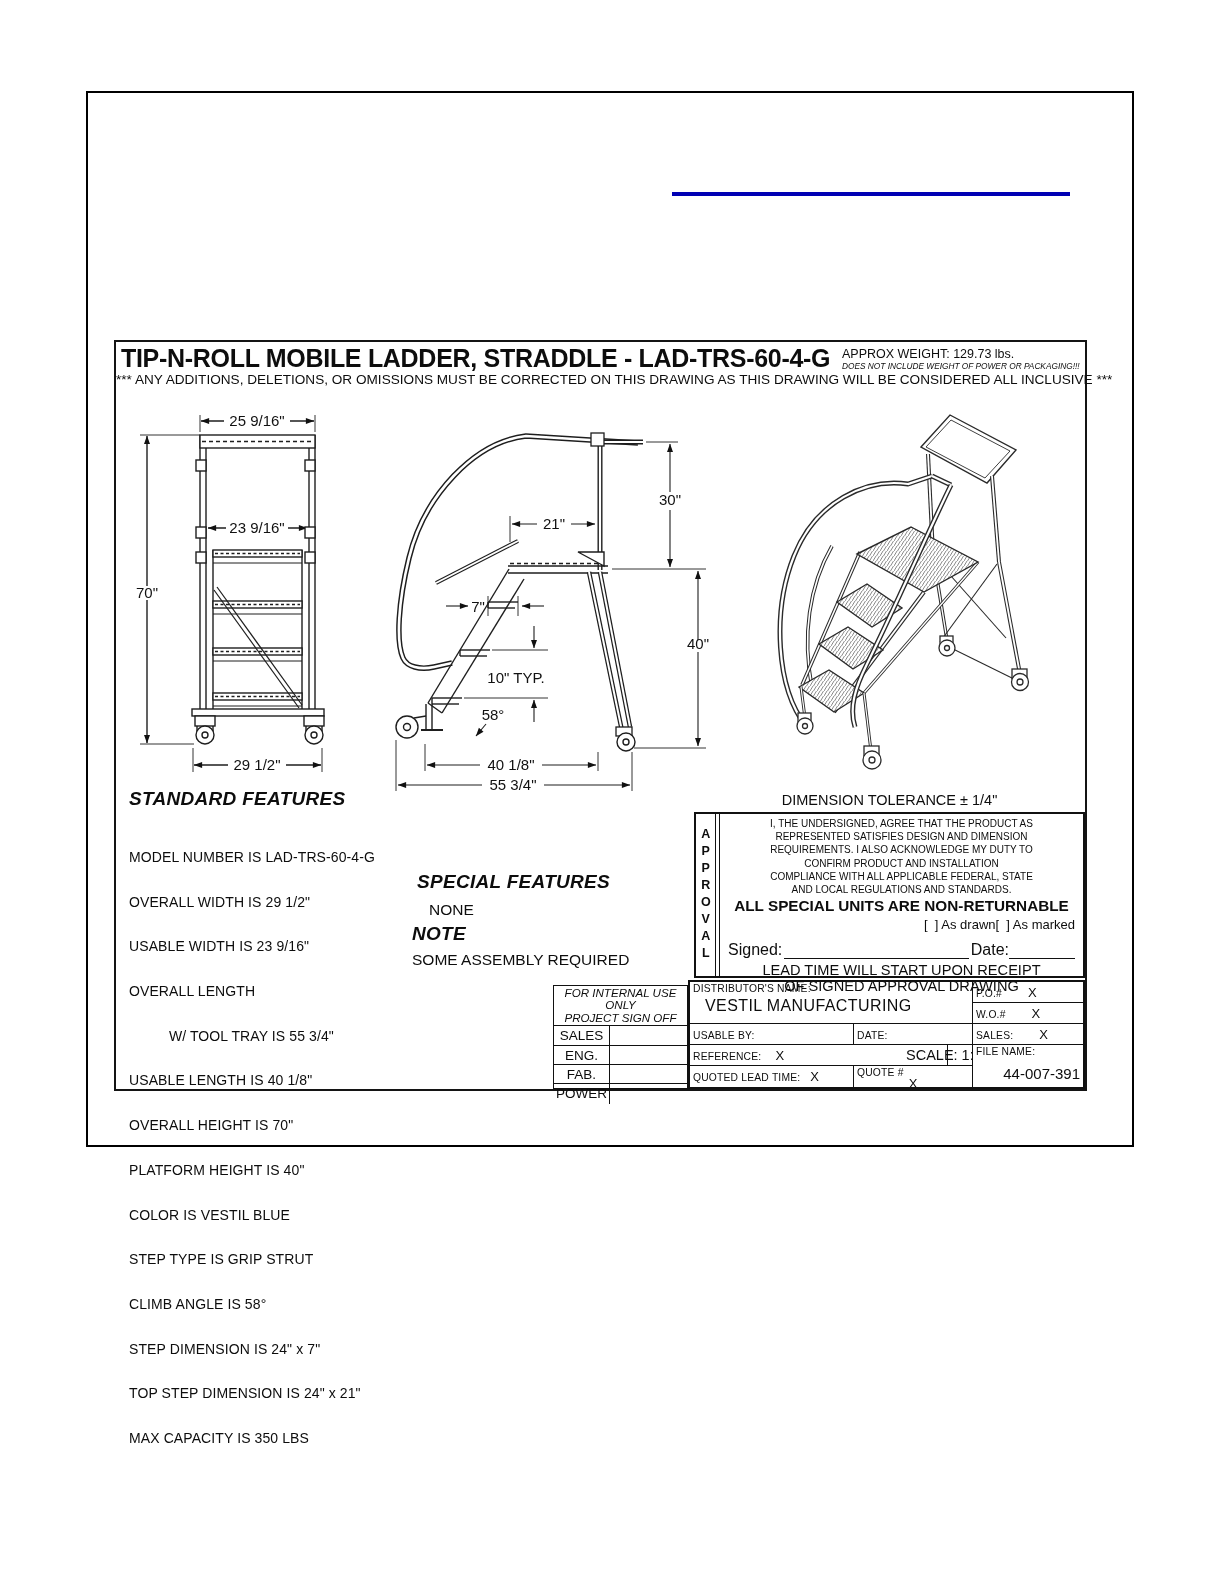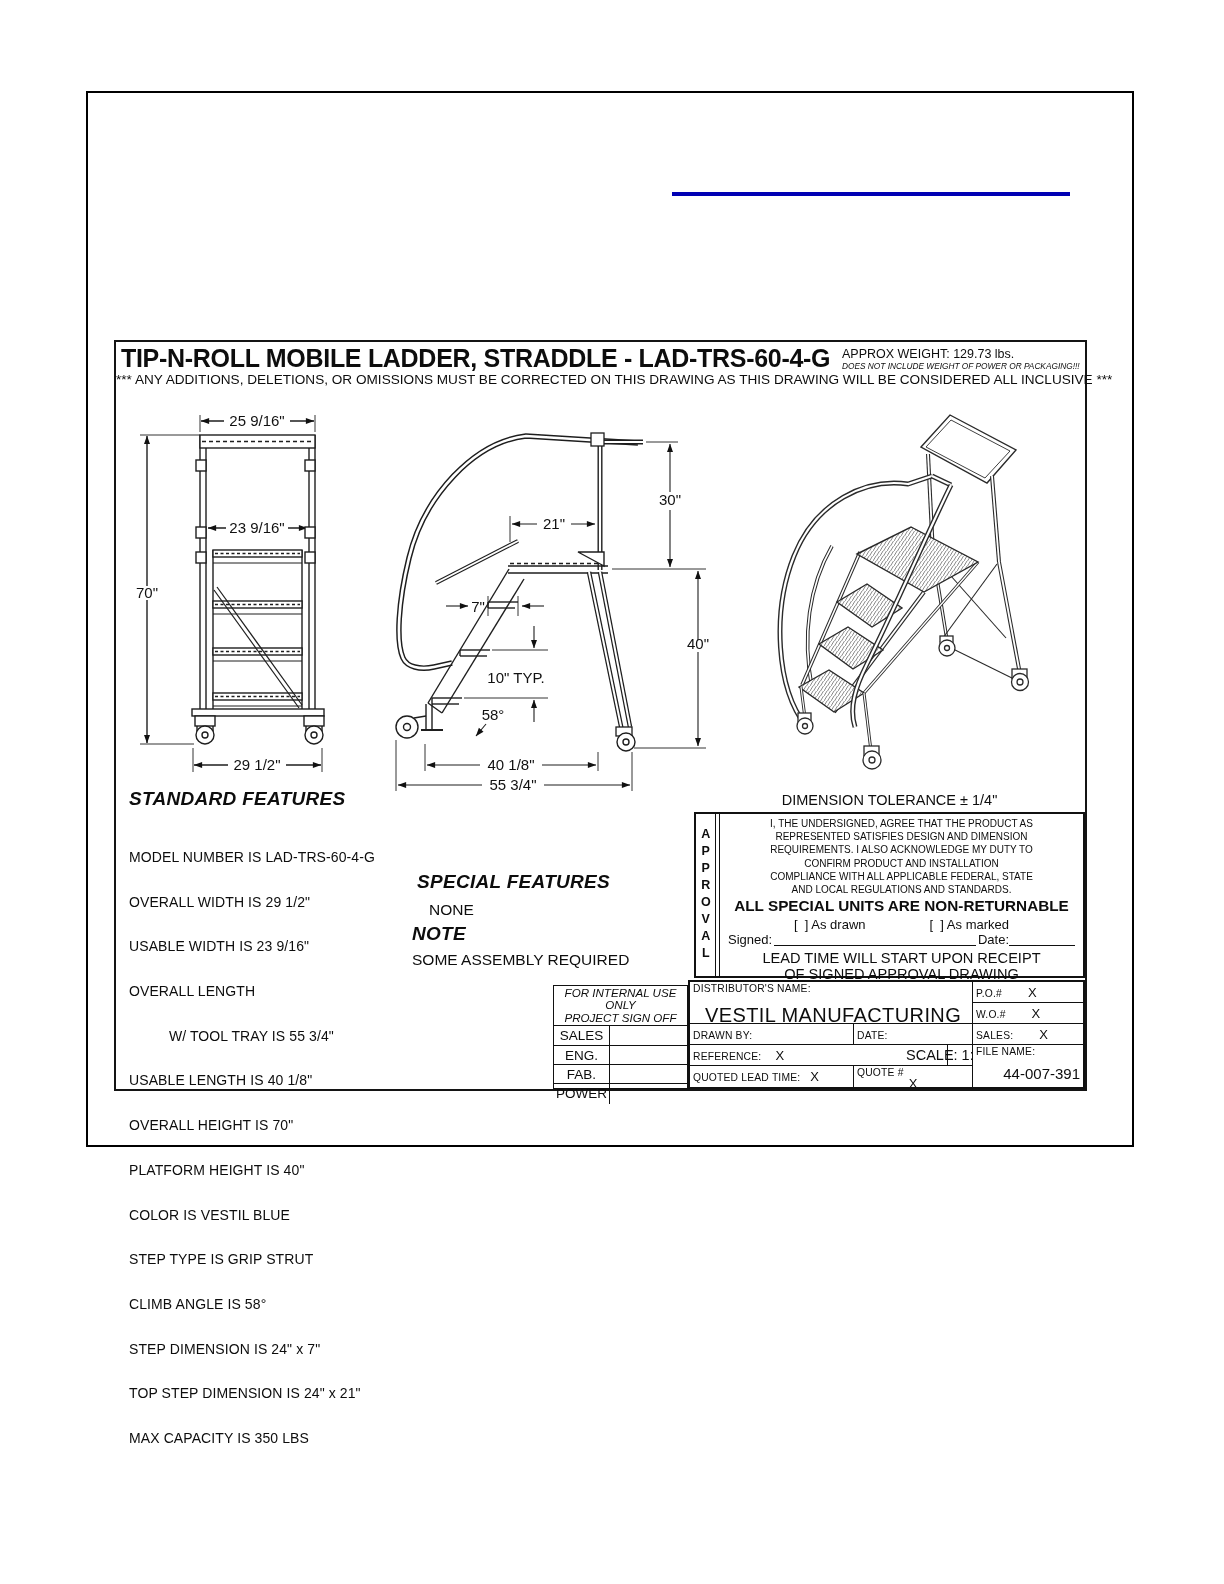--- a/index.html
+++ b/index.html
@@ -33,41 +33,41 @@
 #note .val{margin-top:6px;font-size:15.5px}
 
 #tol{left:578px;top:450px;width:391px;text-align:center;font-size:14.5px}
 #approval{left:578px;top:470px;width:391px;height:166px;border:2px solid #111;display:flex}
 #approval .side{width:20px;border-right:1.5px solid #111;display:flex;align-items:center;justify-content:center}
 #approval .side span{writing-mode:vertical-lr;text-orientation:upright;font-size:12.5px;font-weight:bold;letter-spacing:3px;line-height:1}
 #approval .side2{width:4px;border-right:1.5px solid #111}
 #approval .main{flex:1;padding:3px 8px 0;display:flex;flex-direction:column}
 .stmt{text-align:center;font-size:10px;line-height:13.2px}
 .nonret{text-align:center;font-size:15.3px;font-weight:bold;margin-top:1px}
-.checks{display:flex;justify-content:center;gap:64px;font-size:13px;margin-top:2px;white-space:pre}
-.signrow{display:flex;font-size:13px;}
+.checks{display:flex;justify-content:flex-end;font-size:13px;margin-top:2px;white-space:pre}
+.signrow{display:flex;align-items:flex-end;font-size:16px;margin-top:9px}
 .sigline{flex:1;border-bottom:1px solid #111;margin:0 2px;height:14px}
 .dateline{width:66px;border-bottom:1px solid #111;height:14px}
 .lead{text-align:center;font-size:14.6px;line-height:16px;margin-top:3px}
 
 #signoff{left:437px;top:643px;width:135px;height:104px;border:1.5px solid #111}
 #signoff .hdr{border-bottom:1px solid #111;text-align:center;font-style:italic;font-size:11.6px;line-height:12.4px;padding:1px 0}
 #signoff .row{display:flex;height:19.4px;border-bottom:1px solid #111}
 #signoff .row:last-child{border-bottom:none}
 #signoff .lbl{width:56px;text-align:center;border-right:1px solid #111;font-size:13.5px;line-height:19px}
 #signoff .cellv{flex:1}
 
 #tblock{left:572px;top:638px;width:397px;height:109px;border:2px solid #111}
 .cell{position:absolute;border-right:1.5px solid #111;border-bottom:1.5px solid #111;padding:1px 3px;overflow:hidden}
 .cell.noR{border-right:none}
 .cell.noB{border-bottom:none}
 .lab{font-size:10.3px;letter-spacing:0.2px}
 .xval{font-size:13px;margin-left:26px}
 .xc{font-size:13px;text-align:center;margin-top:-2px}
-#dist-name{font-size:20px;letter-spacing:0.4px;margin:10px 0 0 12px;white-space:nowrap}
+#dist-name{font-size:16px;letter-spacing:0.4px;margin:3px 0 0 12px;white-space:nowrap}
 #scale-cell{font-size:14.5px;line-height:18px;padding-left:2px;white-space:nowrap}
 #file-val{font-size:15px;text-align:right;margin-top:8px}
 </style>
 </head>
 <body>
 
 <div id="outer-border" class="abs"></div>
 <div id="blue-line" class="abs"></div>
 
 <div id="frame" class="abs">
@@ -430,21 +430,21 @@
       <div class="lab">DISTRIBUTOR'S NAME:</div>
       <div id="dist-name">VESTIL MANUFACTURING</div>
     </div>
     <div class="cell noR" style="left:283px;top:0;width:110px;height:21px">
       <span class="lab">P.O.#</span><span class="xval">X</span>
     </div>
     <div class="cell noR" style="left:283px;top:21px;width:110px;height:21px">
       <span class="lab">W.O.#</span><span class="xval">X</span>
     </div>
     <div class="cell" style="left:0;top:42px;width:164px;height:21px">
-      <span class="lab">DRAWN BY:</span>
+      <span class="lab">USABLE BY:</span>
     </div>
     <div class="cell" style="left:164px;top:42px;width:119px;height:21px">
       <span class="lab">DATE:</span>
     </div>
     <div class="cell noR" style="left:283px;top:42px;width:110px;height:21px">
       <span class="lab">SALES:</span><span class="xval">X</span>
     </div>
     <div class="cell" style="left:0;top:63px;width:258px;height:21px">
       <span class="lab">REFERENCE:</span><span class="xval" style="margin-left:14px">X</span>
     </div>

